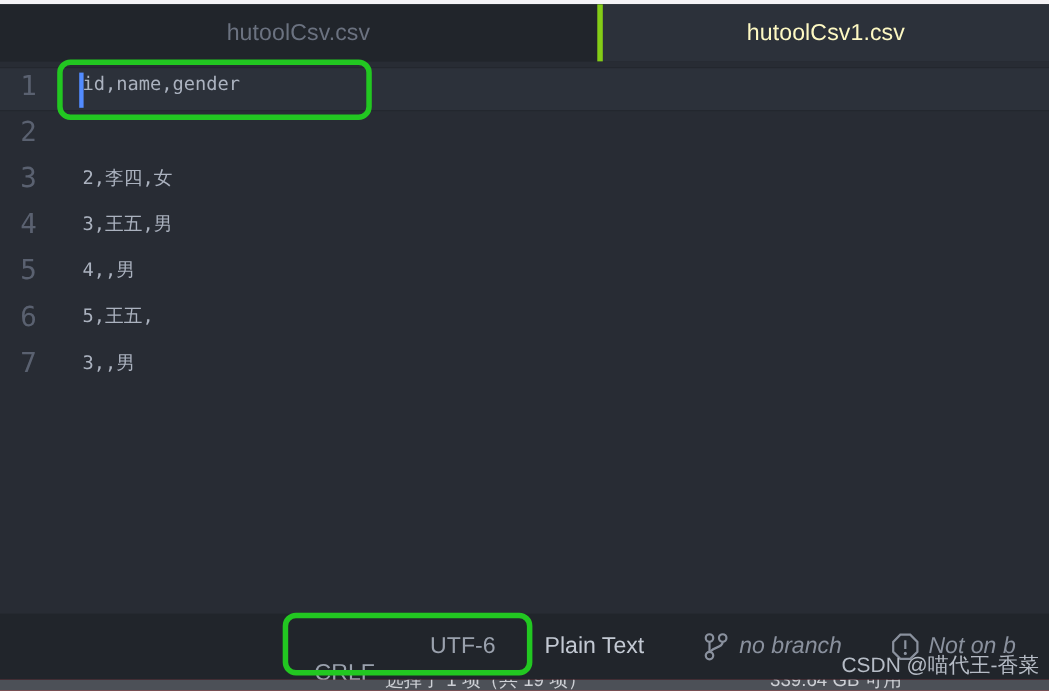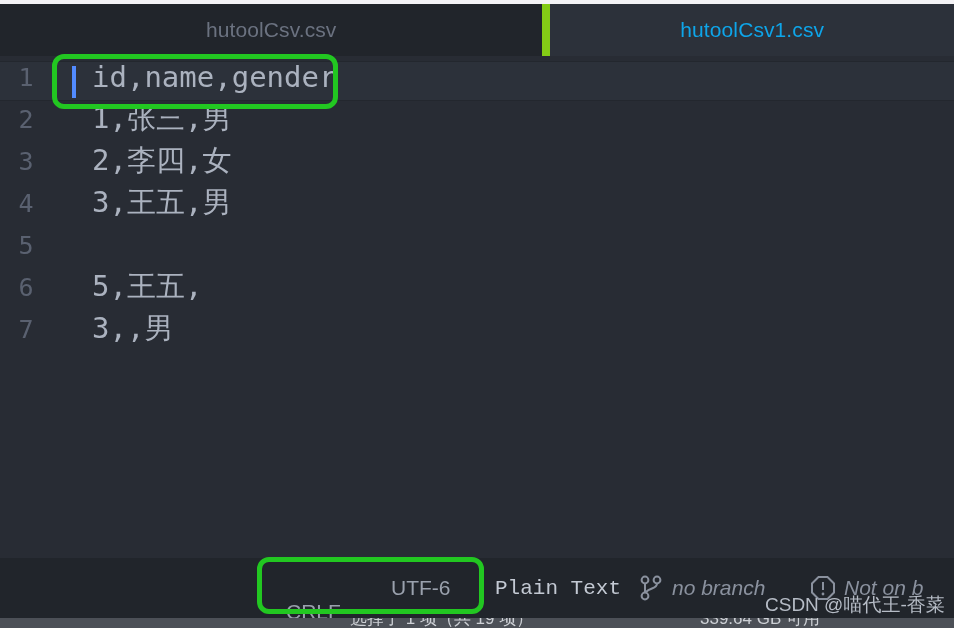--- a/index.html
+++ b/index.html
@@ -46,22 +46,22 @@
     user-select: none;
   }
   .tab.inactive {
     width: 582px;
     background: #21252b;
     color: #6b7280;
   }
   .tab.active {
     width: 441px;
     background: #2c313a;
-    color: #0ea5e9;
-    border-left: 8px solid #84cc16;
+    color: #fef9c3;
+    border-left: 5px solid #84cc16;
   }
 
   
   #editor {
     position: absolute;
     left: 0; top: 56px;
     width: 954px; height: 502px;
     background: #282c34;
   }
   #current-line-highlight {
@@ -86,23 +86,23 @@
   }
   .gutter-num {
     width: 52px;
     text-align: center;
     color: #5a6170;
     font-size: 25px;
     font-family: "DejaVu Sans Mono", monospace;
     user-select: none;
   }
   .code-text {
-    padding-left: 40px;
+    padding-left: 23px;
     color: #abb2bf;
-    font-size: 29px;
+    font-size: 17px;
     font-family: "DejaVu Sans Mono", monospace;
     white-space: pre;
     letter-spacing: 0px;
   }
   #caret {
     position: absolute;
     left: 72px;
     top: 66px;
     width: 4px;
     height: 32px;
@@ -121,21 +121,21 @@
     font-size: 21px;
   }
   .status-item {
     display: flex;
     align-items: center;
     white-space: nowrap;
     user-select: none;
   }
   #status-crlf { position: absolute; left: 286px; margin-top: 48px; }
   #status-encoding { position: absolute; left: 391px; }
-  #status-filetype { position: absolute; left: 495px; color: #c3c9d3; font-family: Liberation Mono, monospace; }
+  #status-filetype { position: absolute; left: 495px; color: #c3c9d3; }
   #status-branch { position: absolute; left: 640px; font-style: italic; color: #8a919e; }
   #status-notonbranch { position: absolute; left: 810px; font-style: italic; color: #8a919e; }
   .branch-icon { margin-right: 10px; display: inline-block; line-height: 0; }
   .warn-icon { margin-right: 8px; display: inline-block; line-height: 0; }
 
   
   .annotation-box {
     position: absolute;
     border: 5px solid #22c721;
     border-radius: 12px;
@@ -197,32 +197,32 @@
   <div id="editor">
     <div id="current-line-highlight"></div>
 
     <div id="code-area">
       <div class="code-row">
         <span class="gutter-num">1</span>
         <span class="code-text">id,name,gender</span>
       </div>
       <div class="code-row">
         <span class="gutter-num">2</span>
-        <span class="code-text">1,张三,男</span>
       </div>
       <div class="code-row">
         <span class="gutter-num">3</span>
         <span class="code-text">2,李四,女</span>
       </div>
       <div class="code-row">
         <span class="gutter-num">4</span>
         <span class="code-text">3,王五,男</span>
       </div>
       <div class="code-row">
         <span class="gutter-num">5</span>
+        <span class="code-text">4,,男</span>
       </div>
       <div class="code-row">
         <span class="gutter-num">6</span>
         <span class="code-text">5,王五,</span>
       </div>
       <div class="code-row">
         <span class="gutter-num">7</span>
         <span class="code-text">3,,男</span>
       </div>
     </div>

